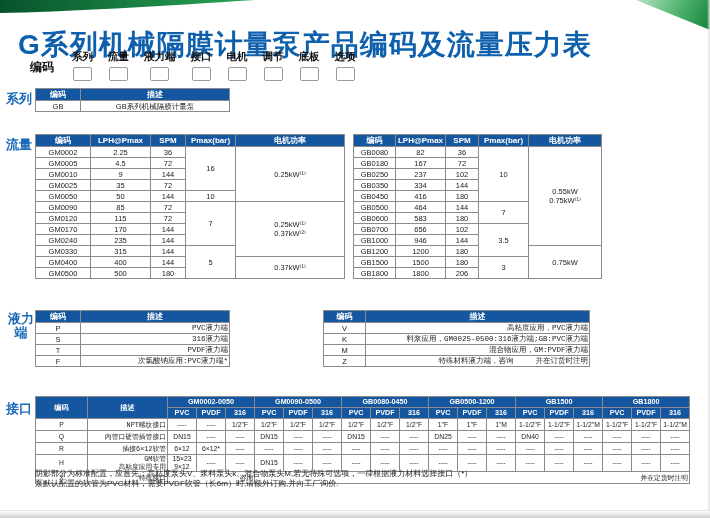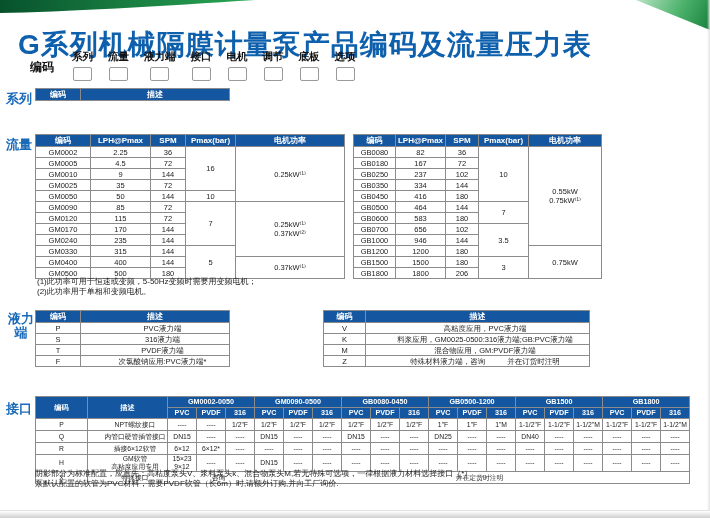--- a/index.html
+++ b/index.html
@@ -25,21 +25,21 @@
   .code-label{font-size:10.5px;font-weight:bold;color:#111;white-space:nowrap;}
   .code-box{width:17px;height:12px;border:1px solid #9a9a9a;border-radius:2px;background:#fff;margin-top:3px;}
   
   .sec-label{position:absolute;left:6px;font-size:13px;font-weight:bold;color:#1a6ab8;white-space:nowrap;}
   .sec-label.wrap{white-space:normal;width:30px;text-align:center;line-height:14px;}
   
   table.tbl{border-collapse:collapse;table-layout:fixed;position:absolute;background:#fff;}
   .tbl th,.tbl td{border:1px solid #8b8b8b;text-align:center;padding:0 1px;overflow:hidden;
        font-size:7.5px;line-height:9px;height:10px;white-space:pre-line;}
   .tbl thead th{background:#1457a0;color:#fff;font-weight:bold;font-size:8px;height:11px;}
-  .tbl td.desc{text-align:center;padding-left:16px;}
+  .tbl td.desc{text-align:right;padding-left:16px;font-family:Liberation Mono, monospace;}
   
   #series-table{left:35px;top:88px;width:195px;}
   #gm-table{left:35px;top:134px;width:310px;}
   #gb-table{left:353px;top:134px;width:249px;}
   #hyd-left{left:35px;top:310px;width:195px;}
   #hyd-right{left:323px;top:310px;width:267px;}
   #if-table{left:35px;top:396px;width:655px;}
   #if-table th,#if-table td{font-size:6.8px;line-height:8px;}
   #if-table thead th{font-size:7.2px;height:10px;}
   #if-table td{height:11px;}
@@ -111,20 +111,24 @@
         <col style="width:45px">
         <col>
       </colgroup>
     <thead>
         <tr>
       <th>编码</th>
       <th>描述</th>
     </tr>
       </thead>
     <tbody>
+      <tr>
+        <td>GB</td>
+        <td>GB系列机械隔膜计量泵</td>
+      </tr>
     </tbody>
   </table>
 
   <div class="sec-label" style="top:136px">流量</div>
   <table class="tbl" id="gm-table">
     <colgroup>
         <col style="width:55px">
         <col style="width:60px">
         <col style="width:35px">
         <col style="width:50px">
@@ -290,22 +294,20 @@
           <td>180</td>
           <td rowspan="2">3</td>
         </tr>
         <tr>
           <td>GB1800</td>
           <td>1800</td>
           <td>206</td>
         </tr>
       </tbody>
   </table>
-  <div class="notes" id="flow-notes">(1)此功率可用于恒速或变频，5-50Hz变频时需要用变频电机；
-(2)此功率用于单相和变频电机。</div>
 
   <div class="sec-label wrap" style="top:312px">液力端</div>
   <table class="tbl" id="hyd-left">
     <colgroup>
         <col style="width:45px">
         <col>
       </colgroup>
     <thead>
         <tr>
       <th>编码</th>

